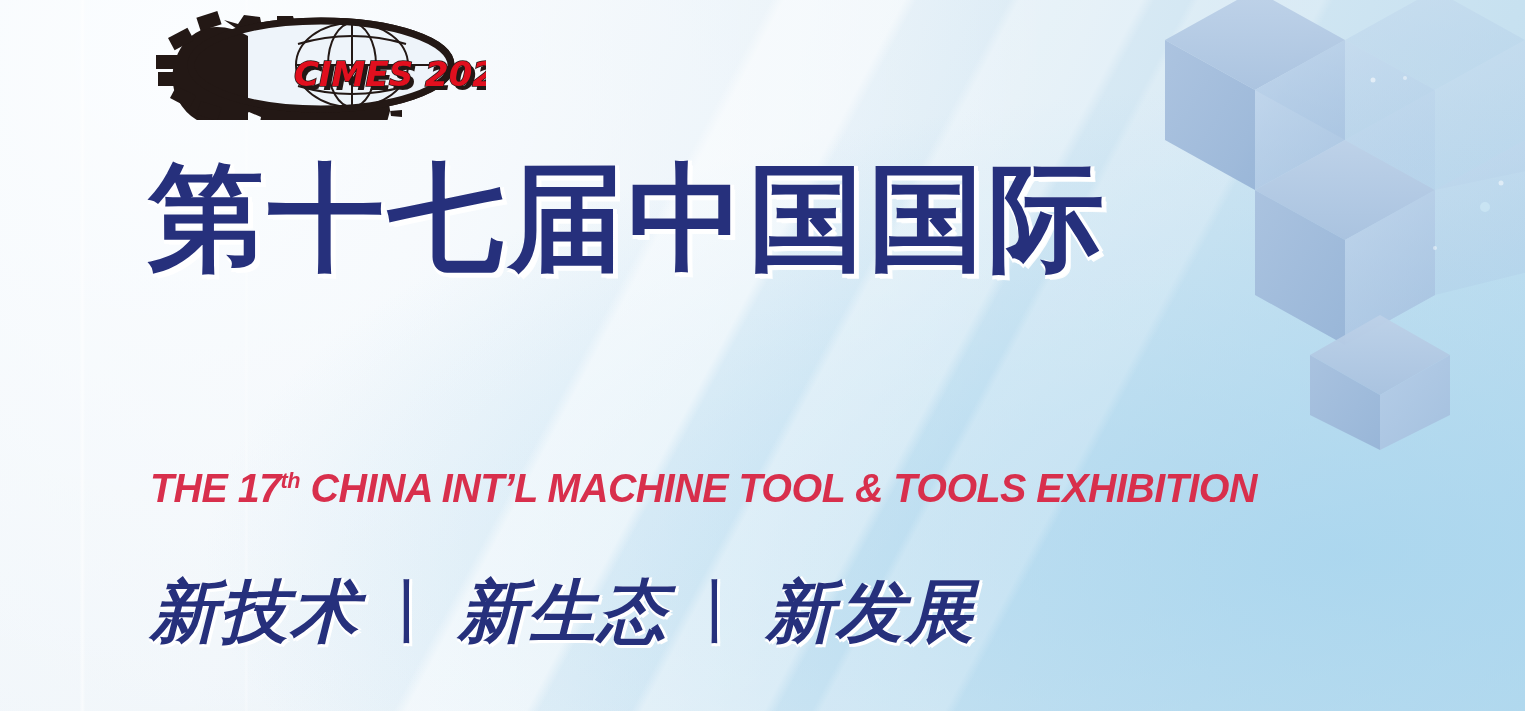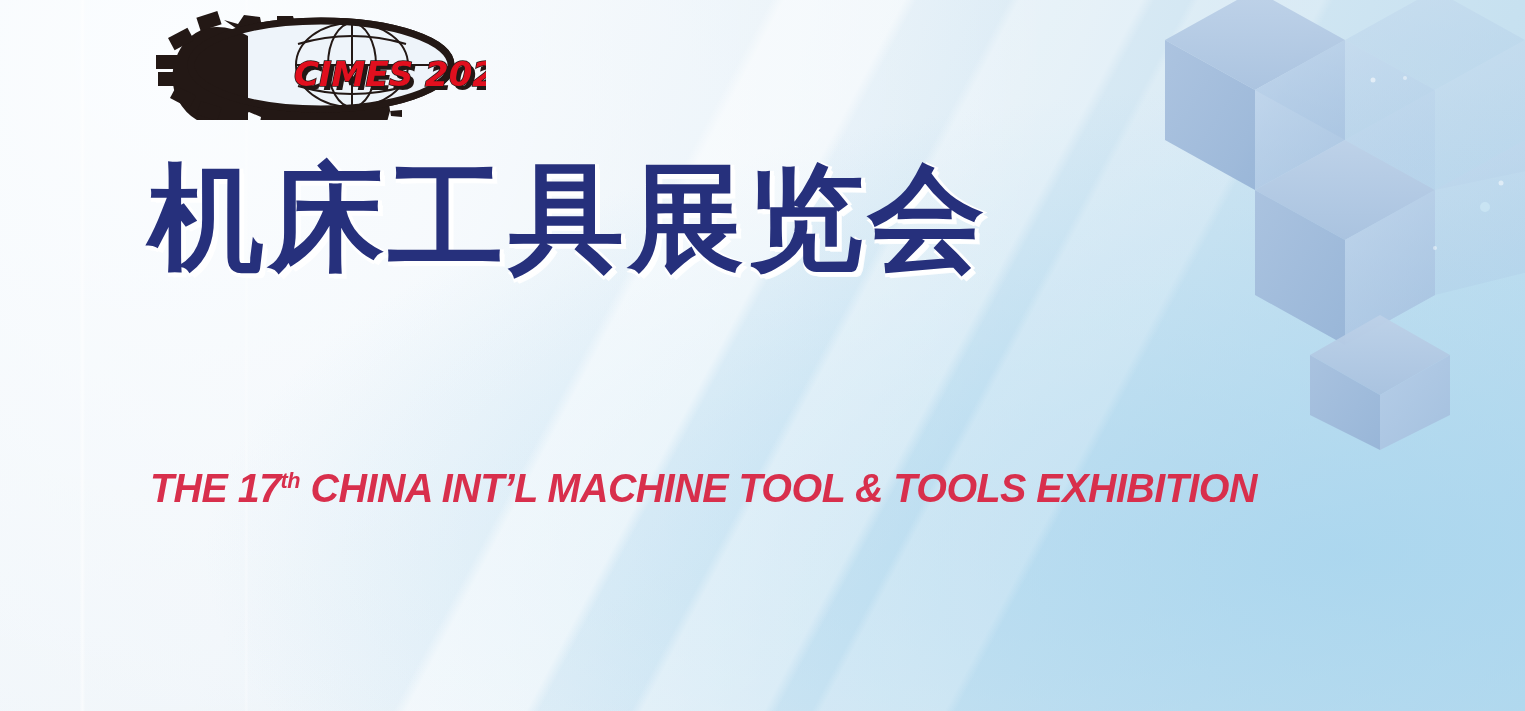--- a/index.html
+++ b/index.html
@@ -221,20 +221,23 @@
         <line x1="206" y1="12" x2="206" y2="98"></line>
         <path d="M152 34 q54 -16 108 0"></path>
         <path d="M152 76 q54 16 108 0"></path>
       </g>
 
       <text x="152" y="80" font-family="'DejaVu Sans','Liberation Sans',sans-serif" font-size="34" font-weight="bold" font-style="italic" fill="#231815" letter-spacing="0">CIMES 2026</text>
       <text x="148" y="76" font-family="'DejaVu Sans','Liberation Sans',sans-serif" font-size="34" font-weight="bold" font-style="italic" fill="#e10f1e" stroke="#231815" stroke-width="1.5" paint-order="stroke" letter-spacing="0">CIMES 2026</text>
     </svg>
   </div>
 
-  <div class="cn-title" id="title-line1">机床工具展览会</div>
+  <div class="cn-title" id="title-line1">第十七届中国国际</div>
 
   <div id="subtitle-en">
     <span>THE 17</span><sup style="font-size:.55em;vertical-align:super;">th</sup><span> CHINA INT’L MACHINE TOOL &amp; TOOLS EXHIBITION</span>
   </div>
 
+  <div id="tagline">
+    <span>新技术</span><span class="sep">丨</span><span>新生态</span><span class="sep">丨</span><span>新发展</span>
+  </div>
 
 </div>
 
 </body></html>

